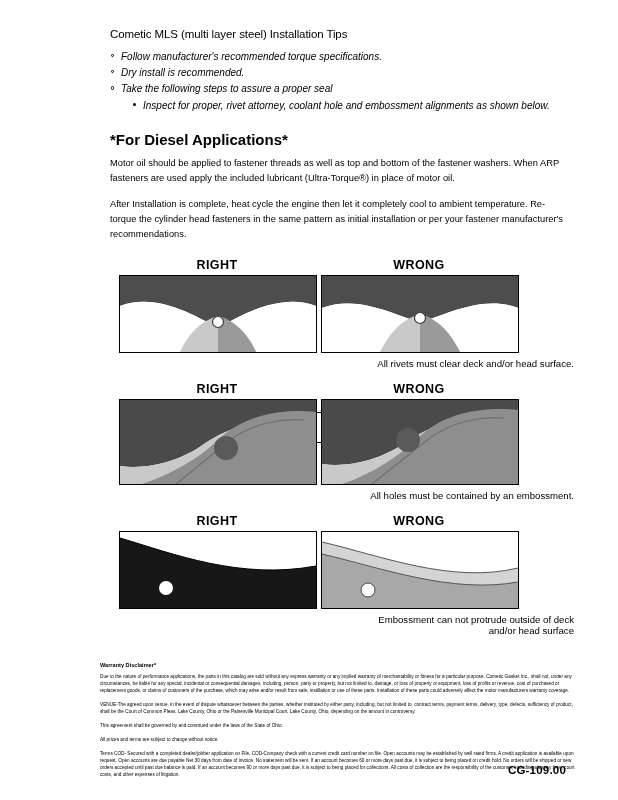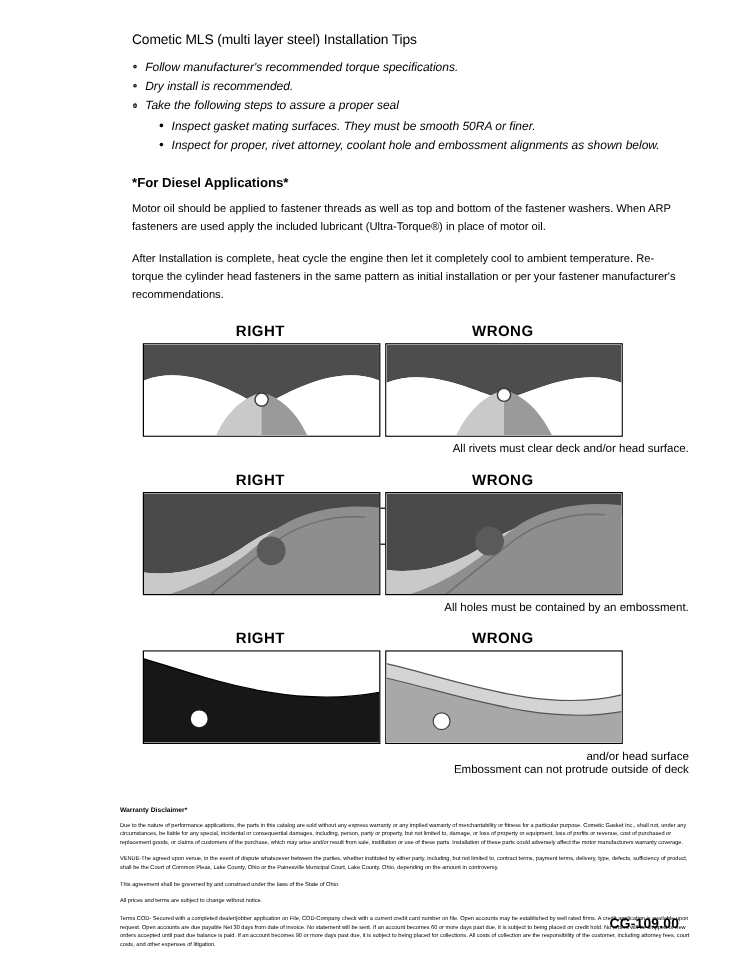--- a/index.html
+++ b/index.html
@@ -67,21 +67,21 @@
     position: absolute;
     left: 2px;
     top: 5.5px;
     width: 3.2px;
     height: 3.2px;
     background: #000;
     border-radius: 50%;
   }
 
   h2.subtitle {
-    font-size: 11px;
+    font-size: 15px;
     font-weight: bold;
     margin: 17px 0 8px 66px;
   }
   .para {
     font-size: 9.3px;
     line-height: 1.62;
     margin: 0 0 11px 66px;
     max-width: 460px;
   }
   .para.last {
@@ -192,21 +192,20 @@
 <div class="page">
 
   <h1 class="title">Cometic MLS (multi layer steel) Installation Tips</h1>
 
   <ul class="bullets">
     <li><span>Follow manufacturer's recommended torque specifications.</span></li>
     <li><span>Dry install is recommended.</span></li>
     <li>
       <span>Take the following steps to assure a proper seal</span>
       <ul class="subbullets">
-        <li><span>Inspect gasket mating surfaces.  They must be smooth 50RA or finer.</span></li>
         <li><span>Inspect for proper, rivet attorney, coolant hole and embossment alignments as shown below.</span></li>
       </ul>
     </li>
   </ul>
 
   <h2 class="subtitle">*For Diesel Applications*</h2>
 
   <p class="para">Motor oil should be applied to fastener threads as well as top and bottom of the fastener washers. When ARP fasteners are used apply the included lubricant (Ultra-Torque®) in place of motor oil.</p>
   <p class="para">After Installation is complete, heat cycle the engine then let it completely cool to ambient temperature. Re-torque the cylinder head fasteners in the same pattern as initial installation or per your fastener manufacturer's recommendations.</p>
 
@@ -309,22 +308,22 @@
               <path d="M0,10 C60,24 130,52 196,36 V76 H0 Z" fill="#d4d4d4"></path>
               <path d="M0,10 C60,24 130,52 196,36" fill="none" stroke="#555" stroke-width="1"></path>
               <path d="M0,22 C60,36 130,62 196,50 V76 H0 Z" fill="#a8a8a8"></path>
               <path d="M0,22 C60,36 130,62 196,50" fill="none" stroke="#555" stroke-width="1"></path>
               <circle cx="46" cy="58" r="7" fill="#ffffff" stroke="#444" stroke-width="1"></circle>
             </svg>
           </div>
         </div>
       </div>
       <div class="figcaption">
+        <div>Embossment can not protrude outside of deck</div>
         <div>and/or head surface</div>
-        <div>Embossment can not protrude outside of deck</div>
       </div>
     </div>
 
   </div>
 
   <div class="warranty">
     <h3>Warranty Disclaimer*</h3>
     <p>Due to the nature of performance applications, the parts in this catalog are sold without any express warranty or any implied warranty of merchantability or fitness for a particular purpose.  Cometic Gasket Inc., shall not, under any circumstances, be liable for any special, incidental or consequential damages, including, person, party or property, but not limited to, damage, or loss of property or equipment, loss of profits or revenue, cost of purchased or replacement goods, or claims of customers of the purchase, which may arise and/or result from sale, instillation or use of these parts.  Installation of these parts could adversely affect the motor manufacturers warranty coverage.</p>
     <p>VENUE-The agreed upon venue, in the event of dispute whatsoever between the parties, whether instituted by either party, including, but not limited to, contract terms, payment terms, delivery, type, defects, sufficiency of product, shall be the Court of Common Pleas, Lake County, Ohio or the Painesville Municipal Court, Lake County, Ohio, depending on the amount in controversy.</p>
     <p>This agreement shall be governed by and construed under the laws of the State of Ohio.</p>

